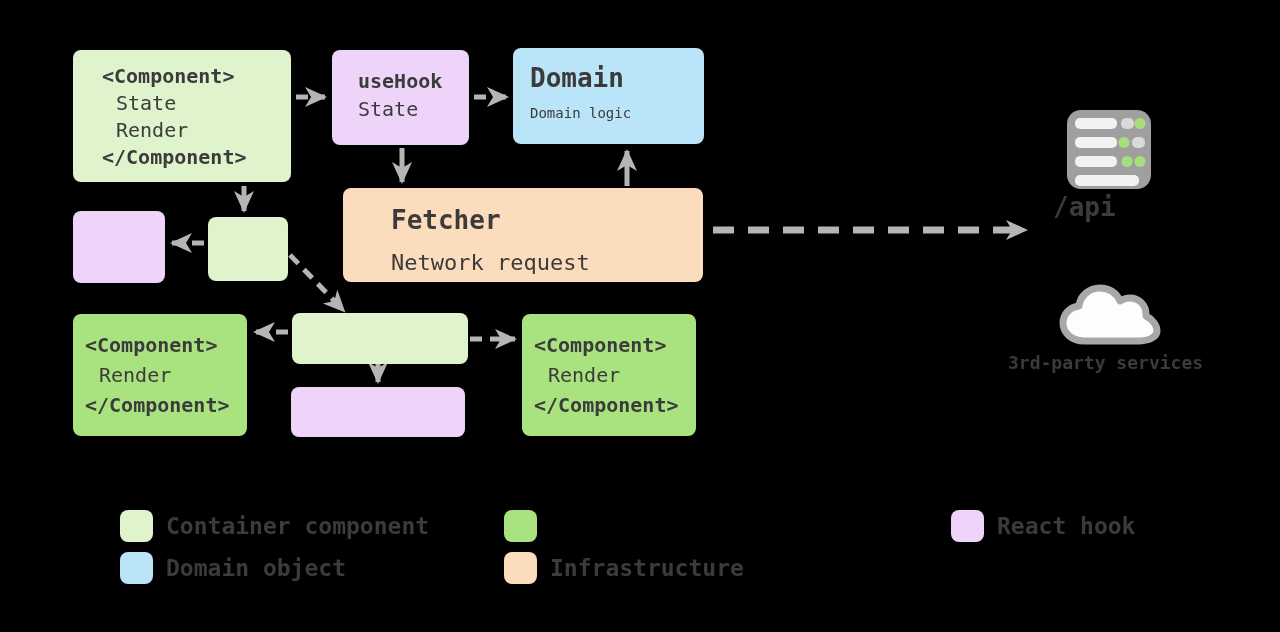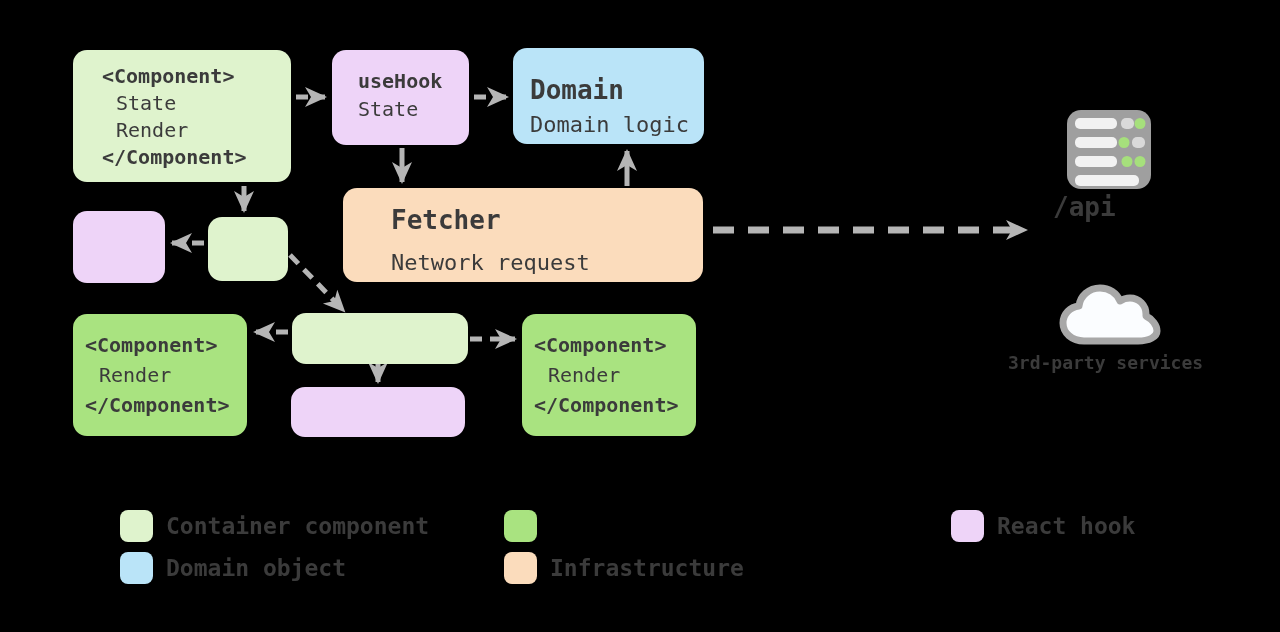--- a/index.html
+++ b/index.html
@@ -4,41 +4,41 @@
 <style>
   html,body{margin:0;padding:0;}
   body{background:#000;font-family:"DejaVu Sans Mono","Liberation Mono",monospace;}
   .stage{position:relative;width:1280px;height:632px;background:var(--background,#000);overflow:hidden;}
 
   .arrows{position:absolute;left:0;top:0;width:1280px;height:632px;}
   .ar{stroke:var(--arrow,#b5b5b5);stroke-width:5;fill:none;}
   .dashed{stroke-dasharray:12 8;}
   .big{stroke-width:7;stroke-dasharray:21 14;}
 
-  .box{position:absolute;border-radius:14px;color:var(--text,#3b3b3b);box-sizing:border-box;}
+  .box{position:absolute;border-radius:8px;color:var(--text,#3b3b3b);box-sizing:border-box;}
   .bg-container{background:var(--container,#dff3cd);}
   .bg-presentational{background:var(--presentational,#a9e380);}
   .bg-hook{background:var(--hook,#eed4f8);}
   .bg-domain{background:var(--domain,#bae4f8);}
   .bg-infrastructure{background:var(--infrastructure,#fbdcbc);}
 
   .code{font-size:20px;line-height:27px;white-space:pre;}
   .tag{font-weight:bold;}
   .inner{padding-left:14px;}
   .comp-top{padding:13px 0 0 29px;}
   .comp-bottom{padding:16px 0 0 12px;}
   .comp-bottom .code{line-height:30px;}
 
   .titlebox .title{font-weight:bold;}
   .usehook-box{padding:17px 0 0 26px;}
   .usehook-box .title{font-size:20px;line-height:28px;}
   .usehook-box .subtitle{font-size:20px;line-height:28px;}
-  .domain-box{padding:24px 0 0 17px;}
+  .domain-box{padding:12px 0 0 17px;}
   .domain-box .title{font-size:26px;line-height:36px;}
-  .domain-box .subtitle{font-size:22px;line-height:30px;margin-top:2px;}
+  .domain-box .subtitle{font-size:14px;line-height:30px;margin-top:2px;}
   .fetcher-box{padding:14px 0 0 25px;}
   .fetcher-box .title{font-size:26px;line-height:36px;}
   .fetcher-box .subtitle{font-size:22px;line-height:30px;margin-top:10px;}
 
   .ext-label{position:absolute;color:var(--text,#3b3b3b);font-weight:bold;}
   .api-label{left:1053px;top:192px;width:112px;font-size:26px;}
   .services-label{left:1008px;top:352px;width:210px;font-size:18px;}
 
   .icon-abs{position:absolute;}
 

